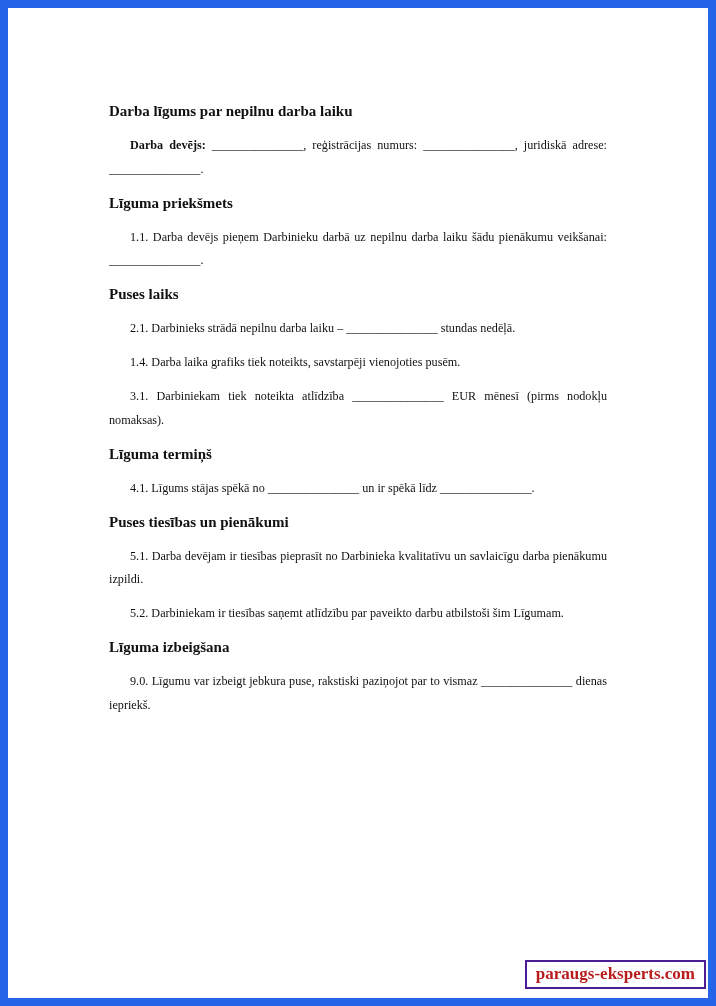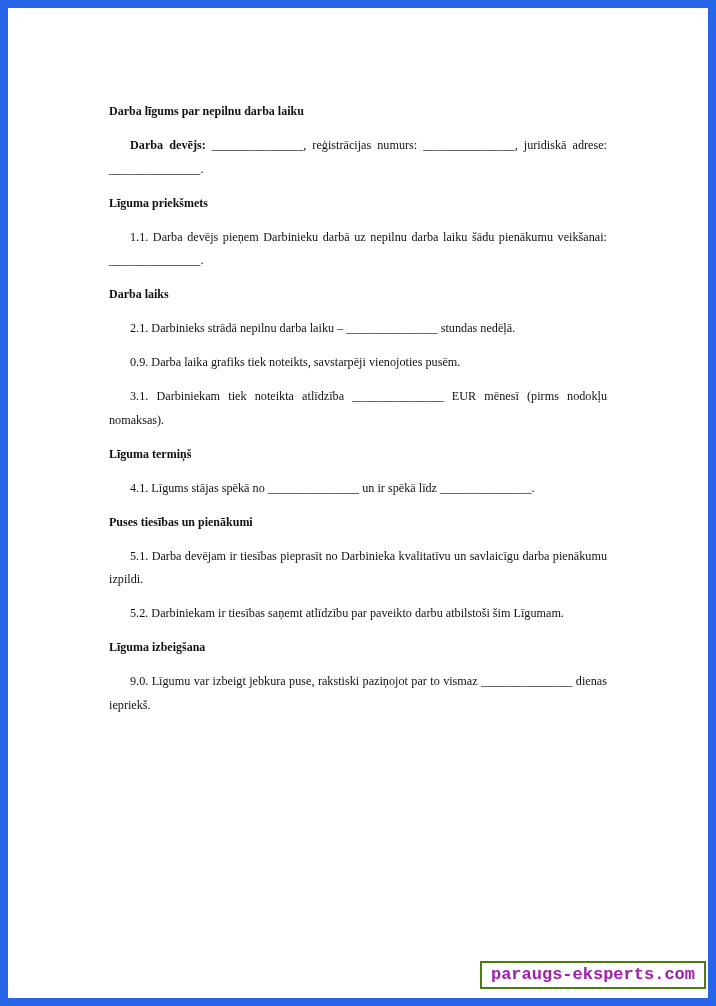--- a/index.html
+++ b/index.html
@@ -18,63 +18,63 @@
     top: 92px;
     width: 498px;
     font-family: "Liberation Serif", serif;
     font-size: 12.2px;
     line-height: 23.5px;
     color: #111111;
     text-align: justify;
   }
   .doc-title, .sec-heading {
     font-family: "Liberation Serif", serif;
-    font-size: 12px;
+    font-size: 15px;
     font-weight: bold;
     line-height: 23.5px;
     margin: 0 0 10.5px 0;
     text-align: left;
   }
   .para {
     margin: 0 0 10.5px 0;
     text-indent: 21px;
   }
   .para b { font-weight: bold; }
   .watermark {
     position: absolute;
     right: 2px;
     bottom: 9px;
     background: #ffffff;
-    border: 2px solid #4d7c0f;
+    border: 2px solid #4c1d95;
     padding: 2px 9px 3px 9px;
-    font-family: Liberation Mono, monospace;
+    font-family: Liberation Serif, serif;
     font-size: 17px;
     font-weight: bold;
-    color: #a21caf;
+    color: #b91c1c;
     white-space: nowrap;
   }
 </style>
 </head>
 <body>
 
 <div class="page">
   <div class="content">
 
     <div class="doc-title">Darba līgums par nepilnu darba laiku</div>
 
 
     <p class="para"><b>Darba devējs:</b> <span>_______________, reģistrācijas numurs: _______________, juridiskā adrese: _______________.</span></p>
 
 
     <div class="sec-heading">Līguma priekšmets</div>
     <p class="para">1.1. Darba devējs pieņem Darbinieku darbā uz nepilnu darba laiku šādu pienākumu veikšanai: _______________.</p>
 
-    <div class="sec-heading">Darba laiks</div>
+    <div class="sec-heading">Puses laiks</div>
     <p class="para">2.1. Darbinieks strādā nepilnu darba laiku – _______________ stundas nedēļā.</p>
-    <p class="para">0.9. Darba laika grafiks tiek noteikts, savstarpēji vienojoties pusēm.</p>
+    <p class="para">1.4. Darba laika grafiks tiek noteikts, savstarpēji vienojoties pusēm.</p>
 
     <p class="para">3.1. Darbiniekam tiek noteikta atlīdzība _______________ EUR mēnesī (pirms nodokļu nomaksas).</p>
 
     <div class="sec-heading">Līguma termiņš</div>
     <p class="para">4.1. Līgums stājas spēkā no _______________ un ir spēkā līdz _______________.</p>
 
     <div class="sec-heading">Puses tiesības un pienākumi</div>
     <p class="para">5.1. Darba devējam ir tiesības pieprasīt no Darbinieka kvalitatīvu un savlaicīgu darba pienākumu izpildi.</p>
     <p class="para">5.2. Darbiniekam ir tiesības saņemt atlīdzību par paveikto darbu atbilstoši šim Līgumam.</p>
 

